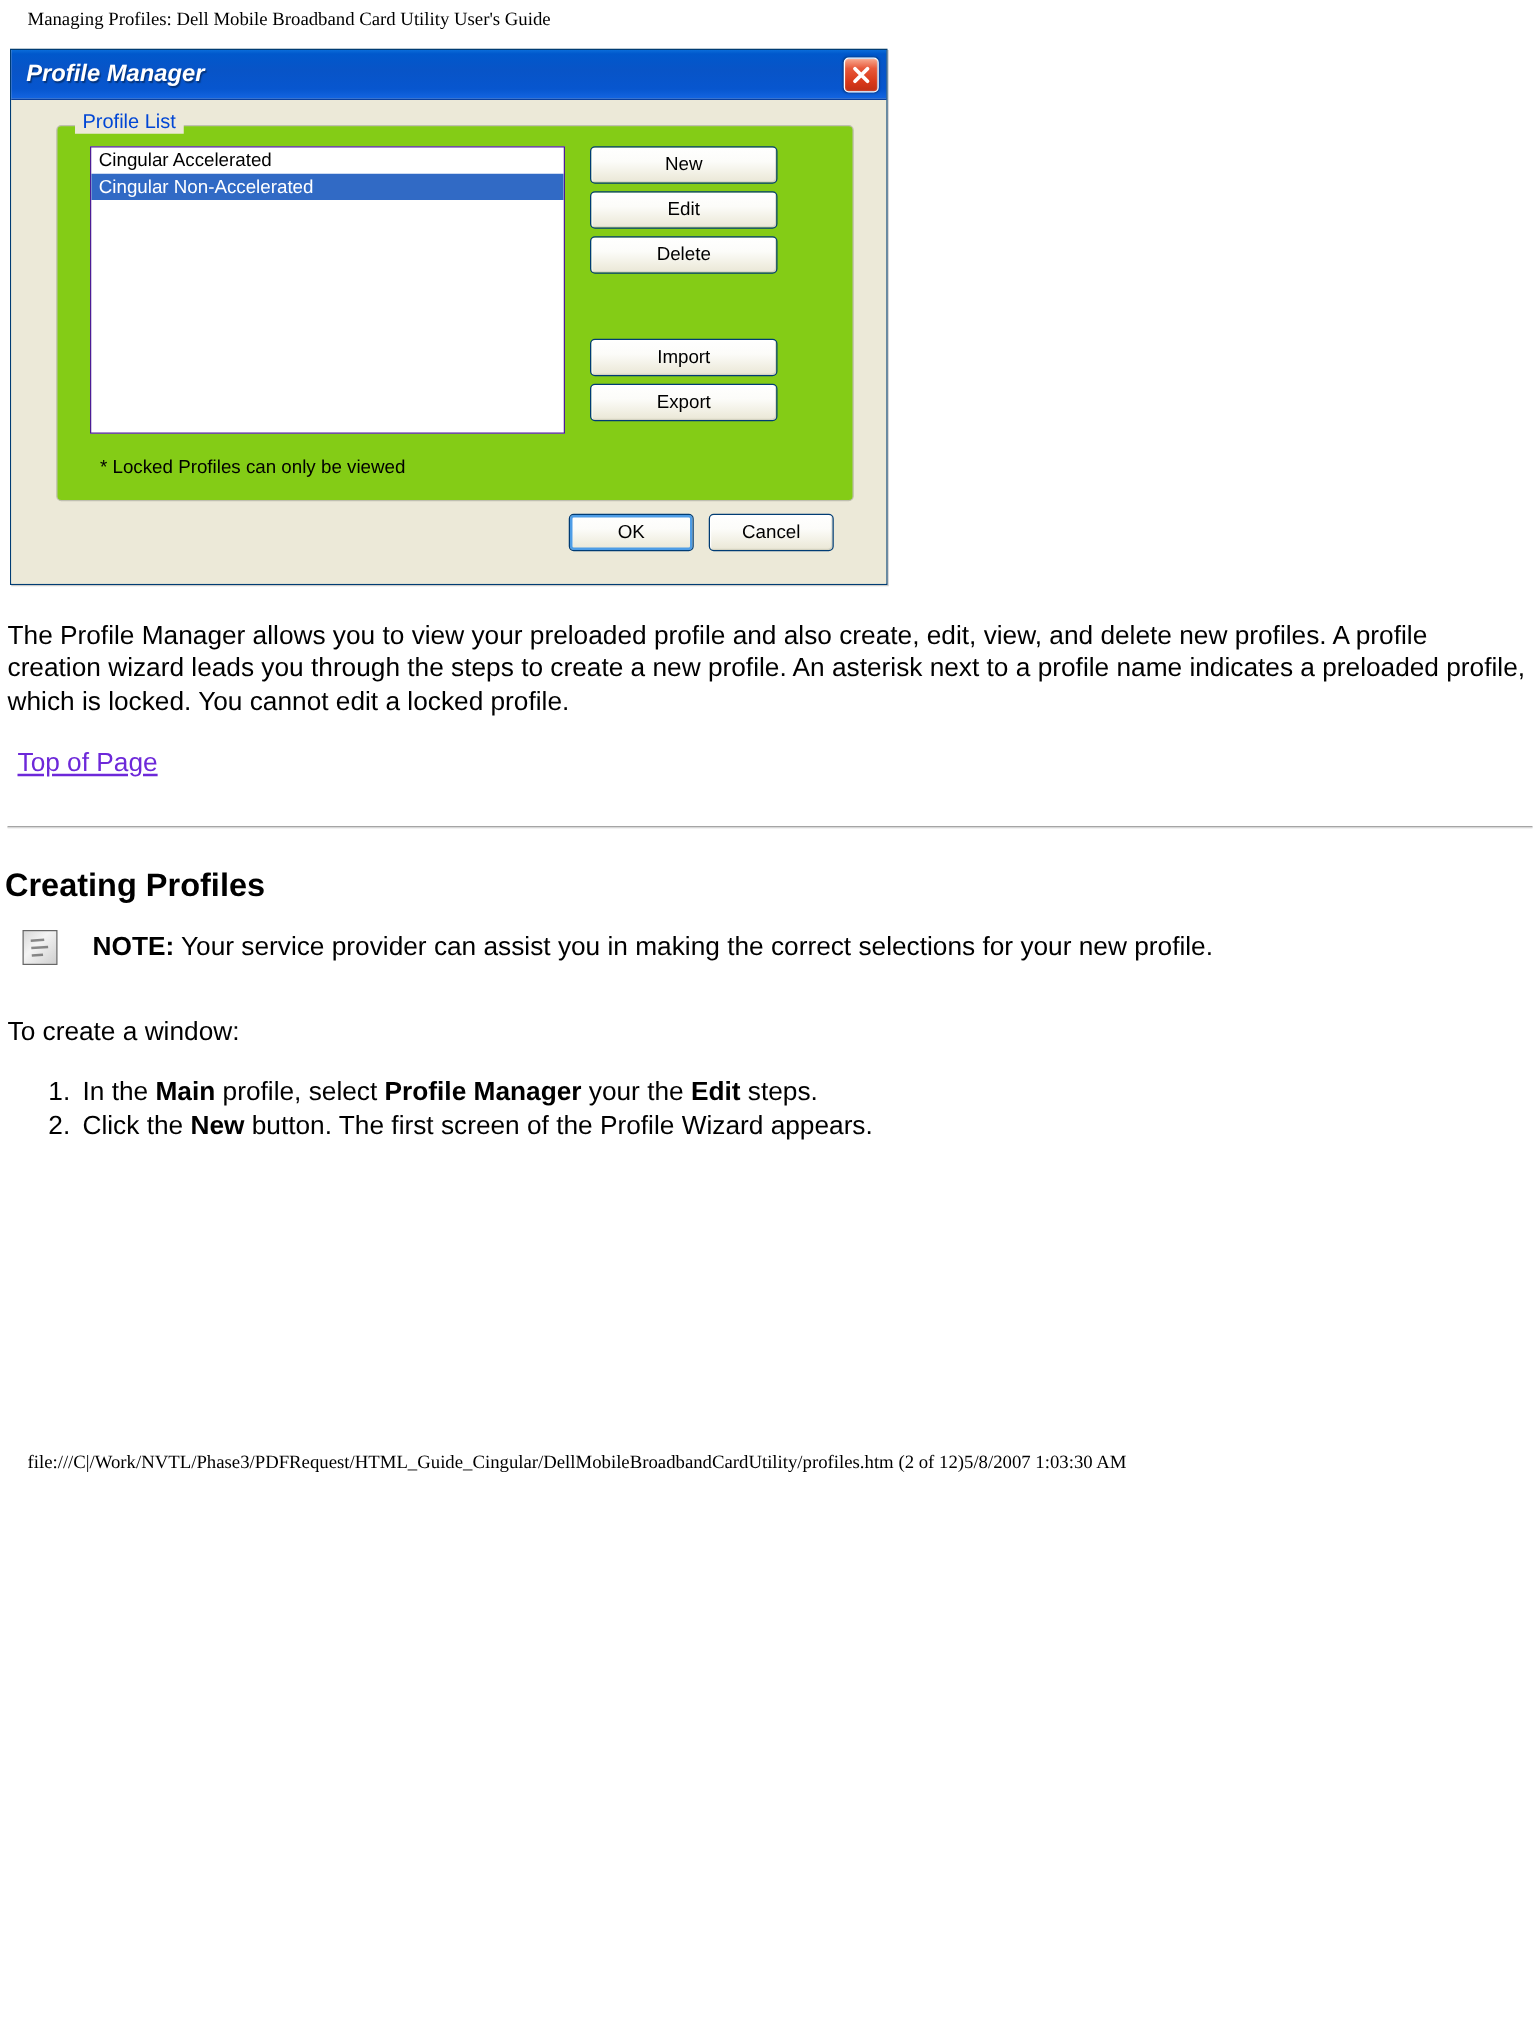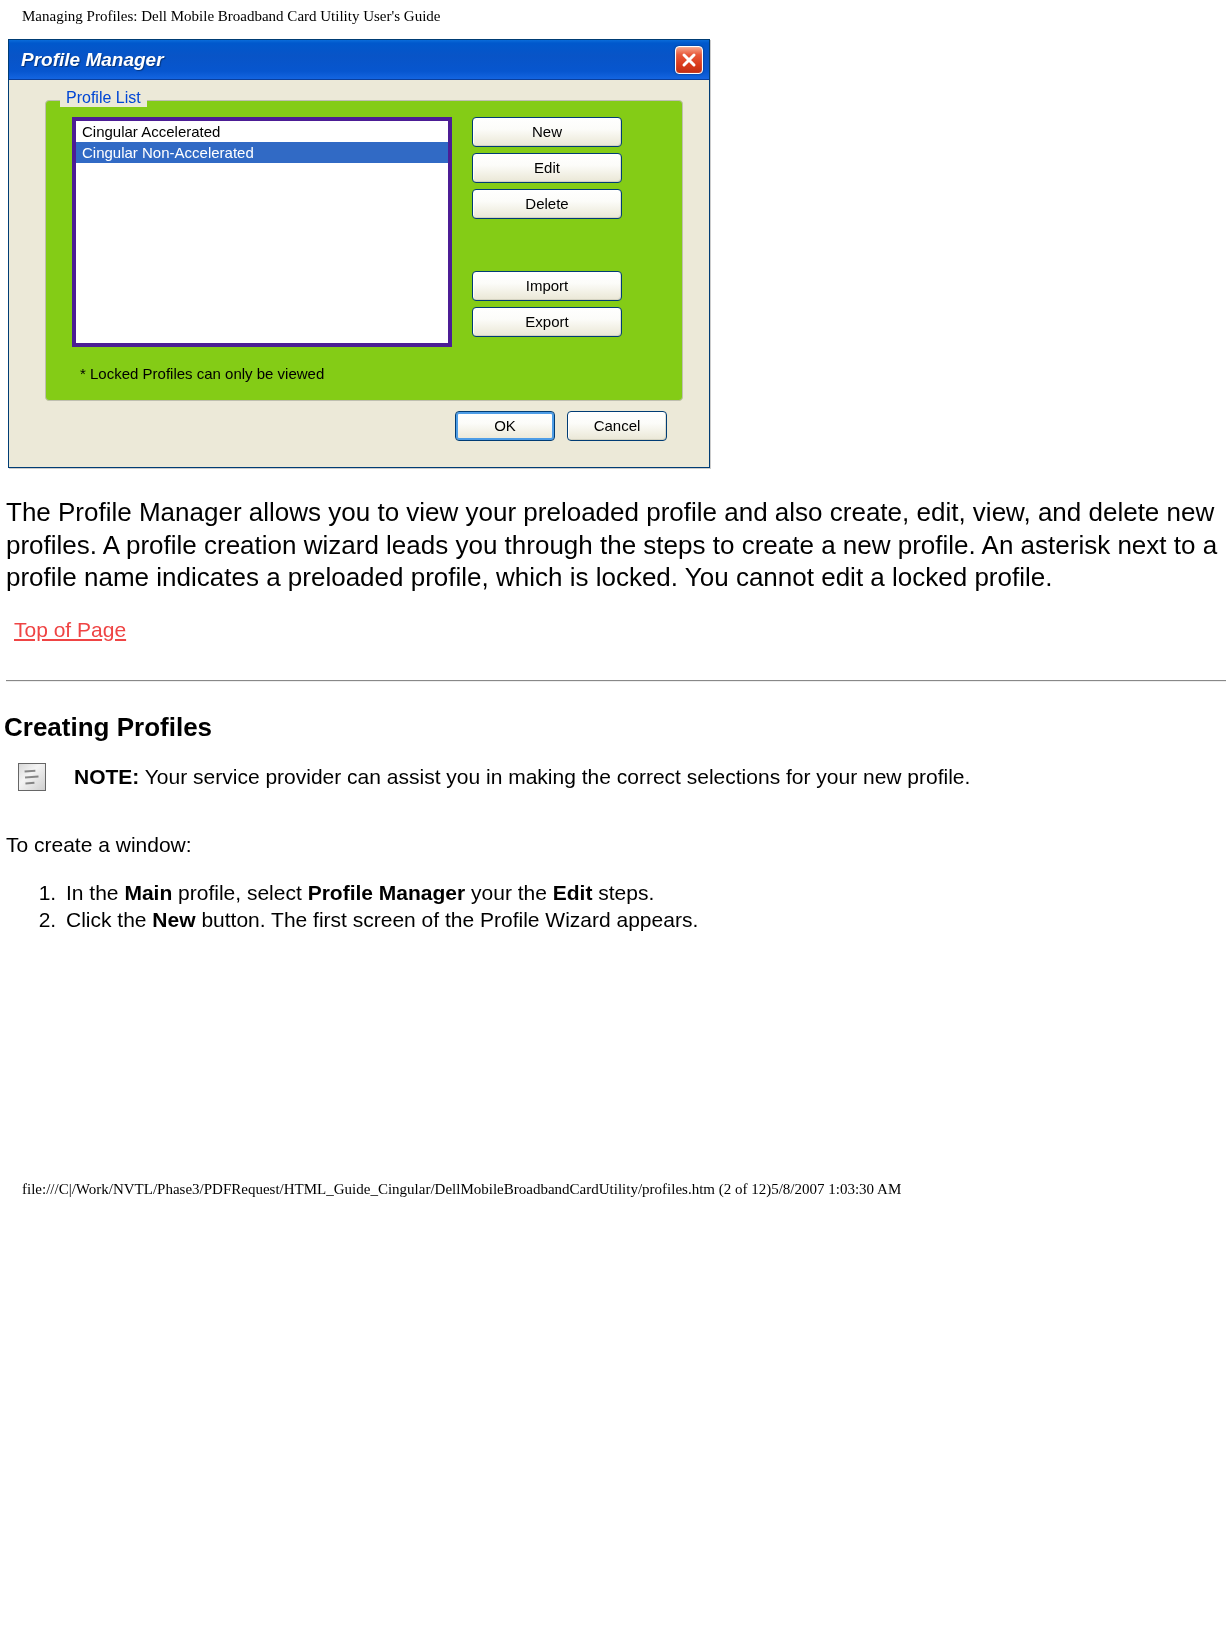--- a/index.html
+++ b/index.html
@@ -77,21 +77,21 @@
     }
     .fieldset-inner {
       display: flex;
       gap: 20px;
       align-items: flex-start;
     }
     .listbox {
       width: 380px;
       height: 230px;
       background: #fff;
-      border: 4px solid #4c1d95;
+      border: 1px solid #4c1d95;
       font-family: "Tahoma", Arial, sans-serif;
       font-size: 15px;
       overflow: hidden;
     }
     .list-item {
       padding: 1px 6px;
       line-height: 19px;
       white-space: nowrap;
     }
     .list-item.selected {
@@ -127,27 +127,27 @@
       padding-left: 8px;
     }
     .dialog-footer {
       display: flex;
       justify-content: flex-end;
       gap: 12px;
       padding: 10px 16px 14px 0;
     }
     .dialog-footer .xp-button { width: 100px; }
     .body-text {
-      font-size: 26px;
+      font-size: 21px;
       line-height: 1.25;
       margin: 28px 6px 0 2px;
       font-family: Arial, sans-serif;
     }
     .link {
-      color: #ef4444;
+      color: #6d28d9;
       text-decoration: underline;
       font-size: 21px;
       display: inline-block;
       margin: 24px 0 0 10px;
     }
     hr.rule {
       margin: 38px 2px 6px 2px;
       border: none;
       border-top: 1px solid #888;
       border-bottom: 1px solid #eee;

